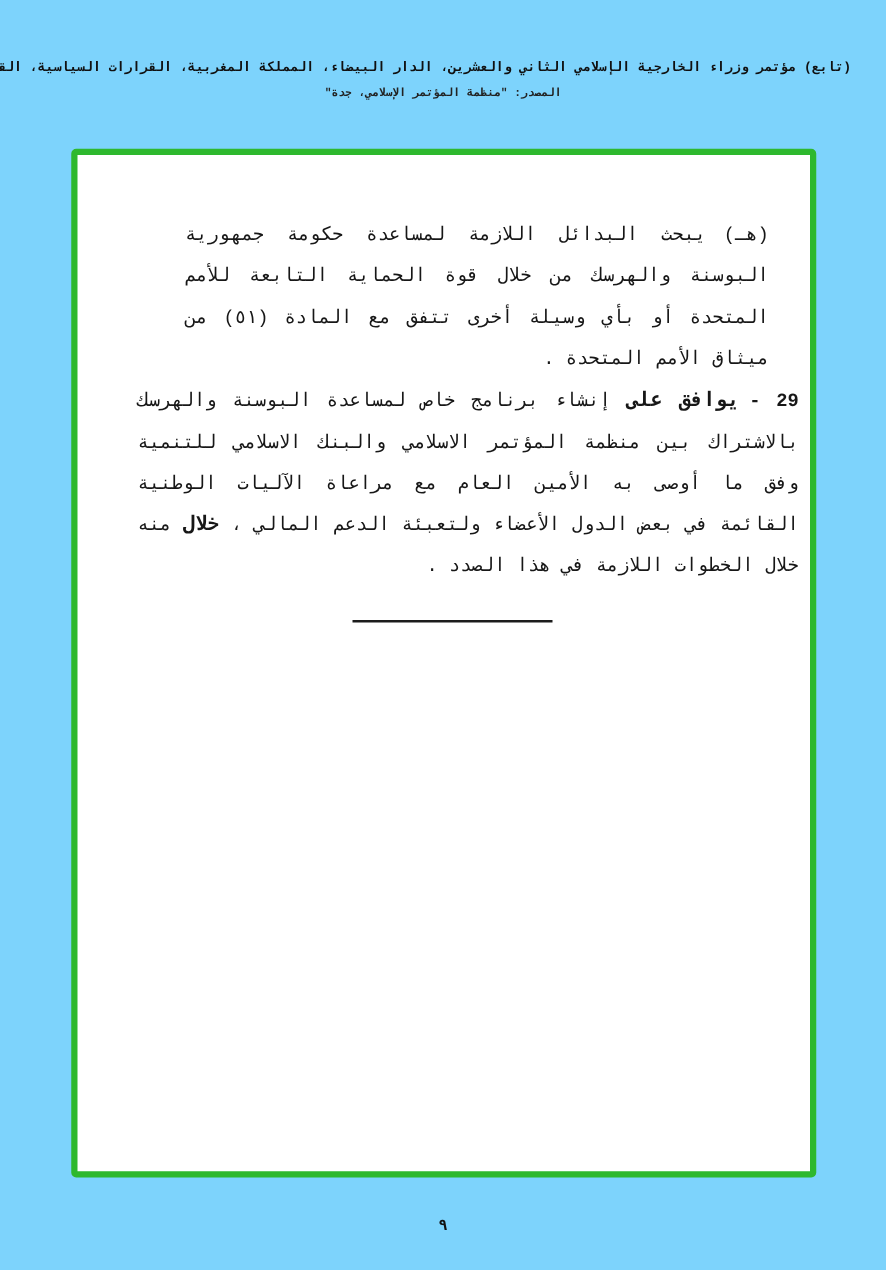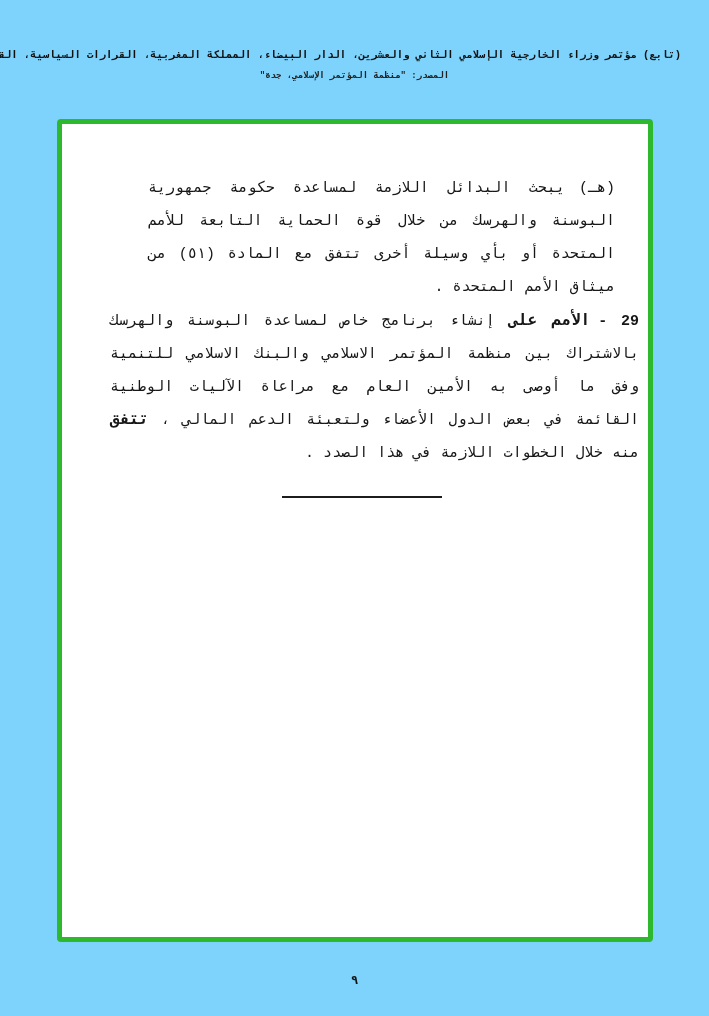--- a/index.html
+++ b/index.html
@@ -112,21 +112,21 @@
   </div>
 
   <div class="green-box">
     <div class="content">
 
       <div class="para indent-h">
         <span class="marker-h">(هـ)</span><span>يبحث البدائل اللازمة لمساعدة حكومة جمهورية البوسنة والهرسك من خلال قوة الحماية التابعة للأمم المتحدة أو بأي وسيلة أخرى تتفق مع المادة (٥١) من ميثاق الأمم المتحدة .</span>
       </div>
 
       <div class="para">
-        <span class="marker-num">29 -</span><span class="b">الأمم على</span><span> إنشاء برنامج خاص لمساعدة البوسنة والهرسك بالاشتراك بين منظمة المؤتمر الاسلامي والبنك الاسلامي للتنمية وفق ما أوصى به الأمين العام مع مراعاة الآليات الوطنية القائمة في بعض الدول الأعضاء ولتعبئة الدعم المالي ، </span><span class="b">تتفق</span><span> منه خلال الخطوات اللازمة في هذا الصدد .</span>
+        <span class="marker-num">29 -</span><span class="b">يوافق على</span><span> إنشاء برنامج خاص لمساعدة البوسنة والهرسك بالاشتراك بين منظمة المؤتمر الاسلامي والبنك الاسلامي للتنمية وفق ما أوصى به الأمين العام مع مراعاة الآليات الوطنية القائمة في بعض الدول الأعضاء ولتعبئة الدعم المالي ، </span><span class="b">خلال</span><span> منه خلال الخطوات اللازمة في هذا الصدد .</span>
       </div>
 
 
       <div class="divider"></div>
 
     </div>
   </div>
 
   <div class="page-number">٩</div>
 

